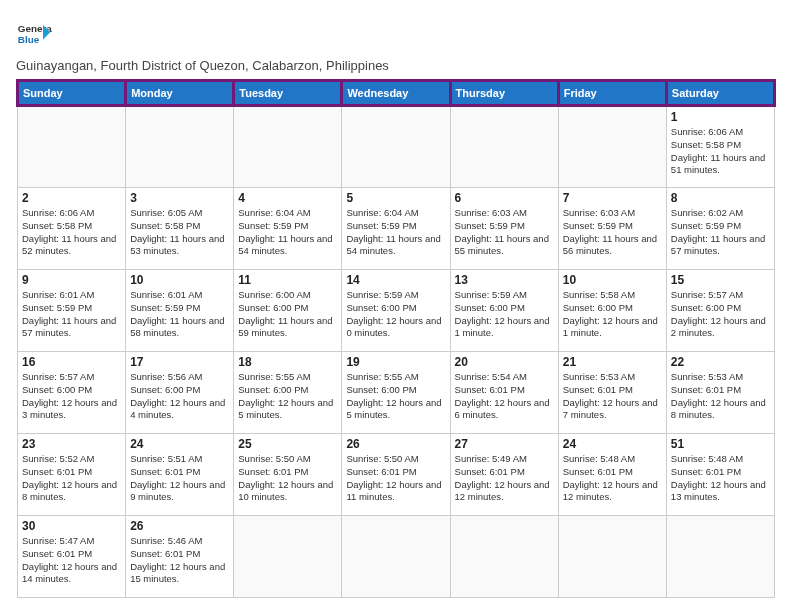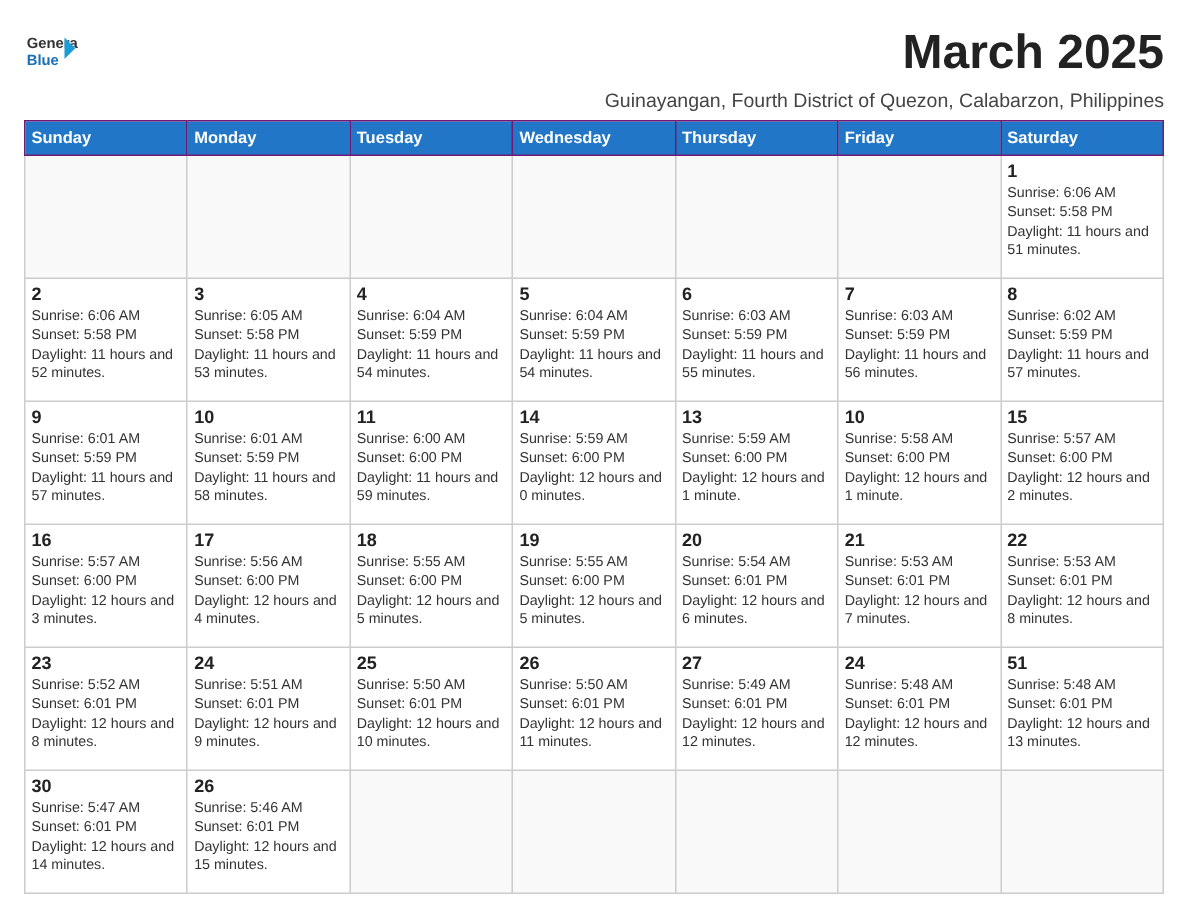--- a/index.html
+++ b/index.html
@@ -29,36 +29,36 @@
       text-align: right;
     }
     .month-title {
       font-size: 32px;
       font-weight: bold;
       color: #222;
     }
     .subtitle {
       font-size: 13px;
       color: #444;
-      text-align: right;
+      text-align: left;
       margin-bottom: 6px;
     }
     .calendar-table {
       width: 100%;
       border-collapse: collapse;
       font-size: 10px;
     }
     .calendar-table thead th {
       background-color: #2176c7;
       color: #fff;
       font-size: 11px;
       font-weight: bold;
       padding: 5px 4px;
       text-align: left;
-      border: 1px solid #701a75;
+      border: 3px solid #701a75;
     }
     .calendar-table td {
       border: 1px solid #ccc;
       vertical-align: top;
       padding: 3px 4px;
       width: 14.28%;
       min-height: 70px;
       height: 82px;
     }
     .day-number {
@@ -78,23 +78,20 @@
 </head>
 <body>
 
 <div class="header-area">
   <div class="logo">
     <svg class="logo-icon" viewBox="0 0 40 40">
       <text x="2" y="18" font-size="11" font-weight="bold" fill="#333">General</text>
       <text x="2" y="30" font-size="11" font-weight="bold" fill="#1a6fb5">Blue</text>
       <polygon points="30,10 38,18 30,26" fill="#1a9cd8"></polygon>
     </svg>
-  </div>
-  <div class="title-area">
-    <div class="month-title">March 2025</div>
   </div>
 </div>
 <div class="subtitle">Guinayangan, Fourth District of Quezon, Calabarzon, Philippines</div>
 
 <table class="calendar-table">
   <thead>
     <tr>
     <th>Sunday</th>
         <th>Monday</th>
         <th>Tuesday</th>

